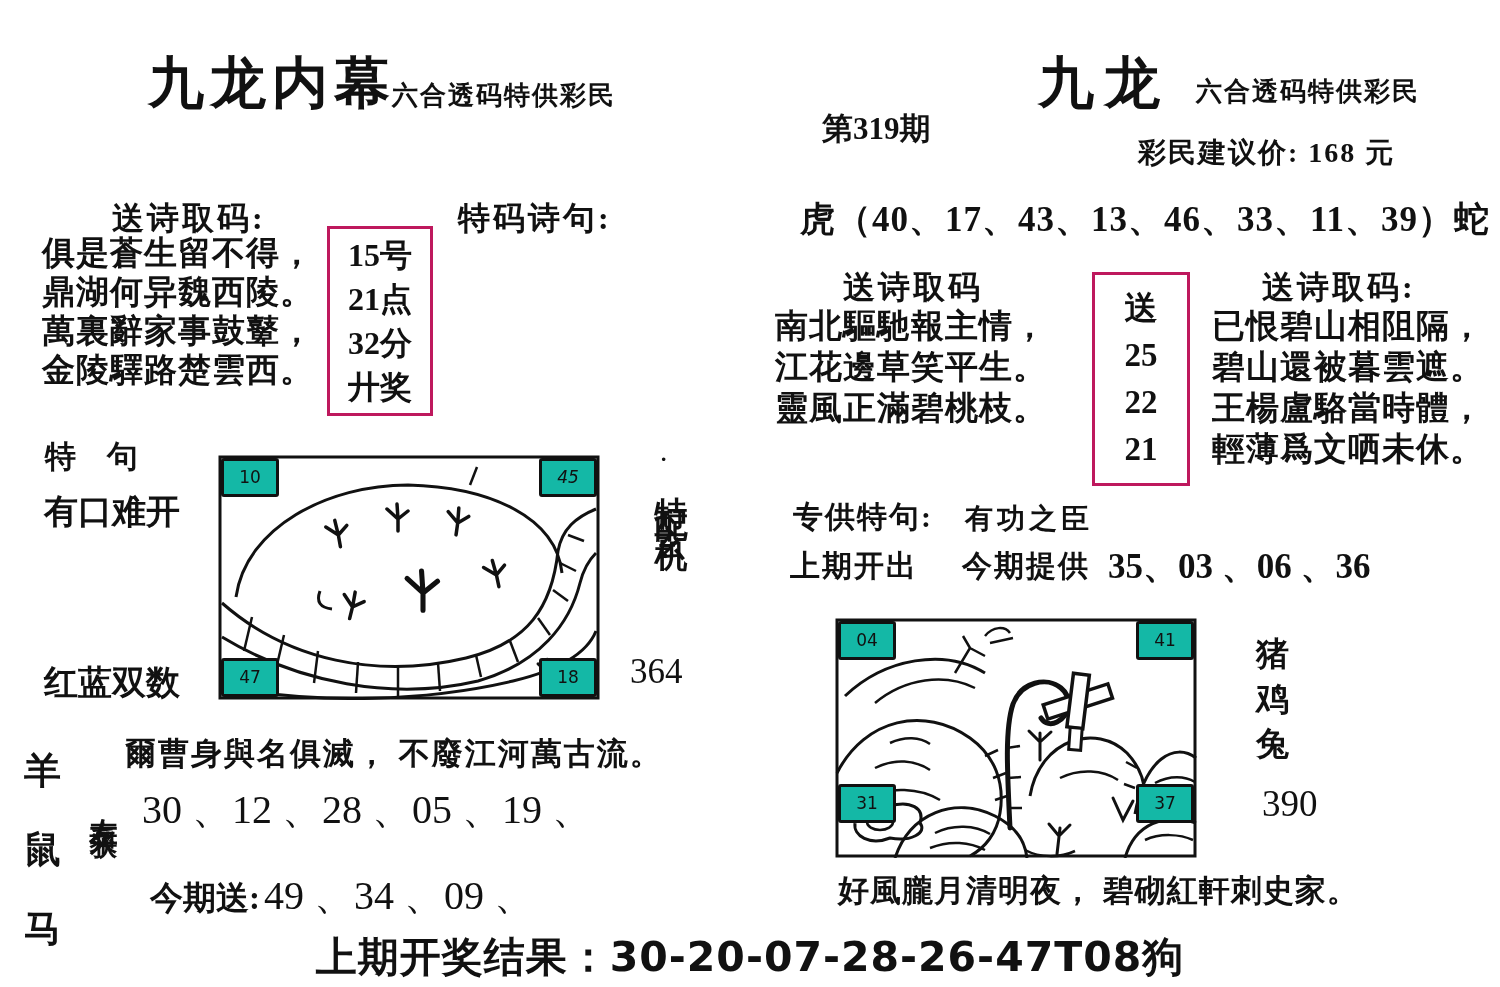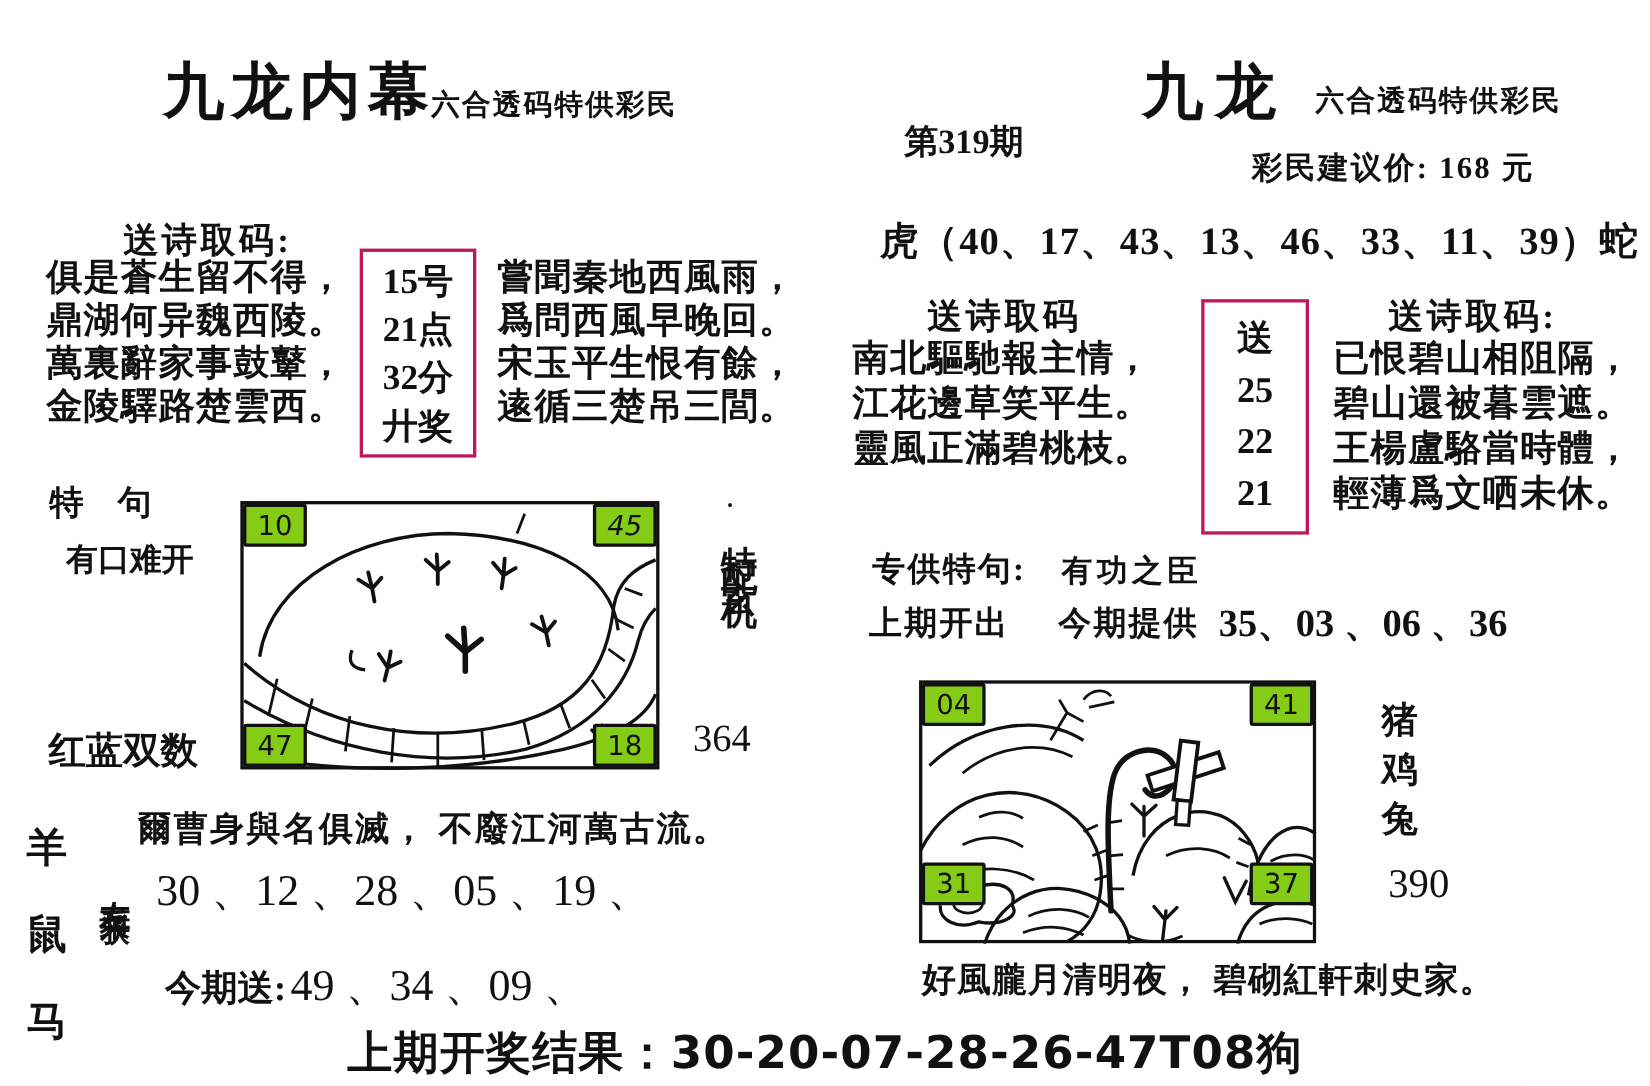--- a/index.html
+++ b/index.html
@@ -13,22 +13,22 @@
   .price{font-size:28px;font-weight:bold;letter-spacing:2px;}
   .heading{font-size:32px;font-weight:bold;letter-spacing:3px;}
   .poem-line{font-size:33px;line-height:39px;font-weight:bold;letter-spacing:1px;}
   .zodiac-line{font-size:35px;font-weight:bold;letter-spacing:1px;}
   .code-box{position:absolute;border:3px solid #be185d;background:#fff;text-align:center;}
   .code-item{font-size:32px;line-height:44px;font-weight:bold;}
   .song-item{font-size:33px;line-height:47px;font-weight:bold;}
   .label-md{font-size:30px;font-weight:bold;letter-spacing:2px;}
   .num-serif{font-family:"Liberation Serif",serif;}
   .vcol{position:absolute;display:flex;flex-direction:column;align-items:center;}
-  .corner{position:absolute;border:3px solid #111;background:#84cc16;text-align:center;
-          font-family:"DejaVu Sans",sans-serif;font-size:25px;line-height:33px;
+  .corner{position:absolute;border:3px solid #111;background:#14b8a6;text-align:center;
+          font-family:"DejaVu Sans",sans-serif;font-size:17px;line-height:33px;
           width:52px;height:33px;border-radius:3px;}
   .drawing{position:absolute;}
   .drawing svg{position:absolute;left:0;top:0;}
   .footer-line{font-family:"DejaVu Sans",sans-serif;font-weight:900;font-size:41px;
                letter-spacing:1px;text-align:center;width:100%;}
   path,ellipse,line{stroke:#111;fill:none;}
 </style>
 </head>
 <body>
 
@@ -49,26 +49,21 @@
     <div class="poem-line">金陵驛路楚雲西。</div>
   </div>
 
   <div class="code-box" style="left:327px;top:226px;width:100px;height:180px;padding-top:4px;">
     <div class="code-item">15号</div>
     <div class="code-item">21点</div>
     <div class="code-item">32分</div>
     <div class="code-item">廾奖</div>
   </div>
 
-  <div class="abs" style="left:452px;top:234px;">
-    <div class="poem-line">嘗聞秦地西風雨，</div>
-    <div class="poem-line">爲問西風早晚回。</div>
-    <div class="poem-line">宋玉平生恨有餘，</div>
-    <div class="poem-line">逺循三楚吊三閭。</div>
-  </div>
+  <div class="abs heading" style="left:458px;top:197px;">特码诗句:</div>
 
   <div class="abs zodiac-line" style="left:800px;top:196px;">虎（40、17、43、13、46、33、11、39）蛇</div>
 
   <div class="abs heading" style="left:843px;top:266px;">送诗取码</div>
   <div class="abs" style="left:775px;top:306px;">
     <div class="poem-line" style="line-height:41px;">南北驅馳報主情，</div>
     <div class="poem-line" style="line-height:41px;">江花邊草笑平生。</div>
     <div class="poem-line" style="line-height:41px;">靈風正滿碧桃枝。</div>
   </div>
 
@@ -88,21 +83,21 @@
   </div>
 
   <div class="abs label-md" style="left:793px;top:497px;">专供特句:</div>
   <div class="abs kai" style="left:965px;top:500px;font-size:28px;letter-spacing:4px;">有功之臣</div>
 
   <div class="abs label-md" style="left:790px;top:546px;">上期开出</div>
   <div class="abs label-md" style="left:962px;top:546px;">今期提供</div>
   <div class="abs num-serif" style="left:1108px;top:543px;font-size:35px;font-weight:bold;">35、03 、06 、36</div>
 
   <div class="abs kai" style="left:45px;top:436px;font-size:31px;">特　句</div>
-  <div class="abs kai" style="left:60px;top:489px;font-size:29px;">有口难开</div>
+  <div class="abs kai" style="left:44px;top:489px;font-size:34px;">有口难开</div>
   <div class="abs kai" style="left:44px;top:660px;font-size:34px;">红蓝双数</div>
 
   <div class="drawing" style="left:218px;top:455px;width:382px;height:245px;">
     <svg width="382" height="245" viewBox="0 0 382 245">
       <defs>
         <path id="fp" d="M0,14 L0,2 M0,2 L-11,-8 M0,2 L-1,-13 M0,2 L10,-6" stroke="#111" stroke-width="3.5" fill="none" stroke-linecap="round"></path>
       </defs>
       <rect x="2" y="2" width="378" height="241" fill="none" stroke="#111" stroke-width="3"></rect>
 
       <path d="M18,142 C28,72 110,30 190,30 C272,32 338,62 344,118" stroke-width="3"></path>

